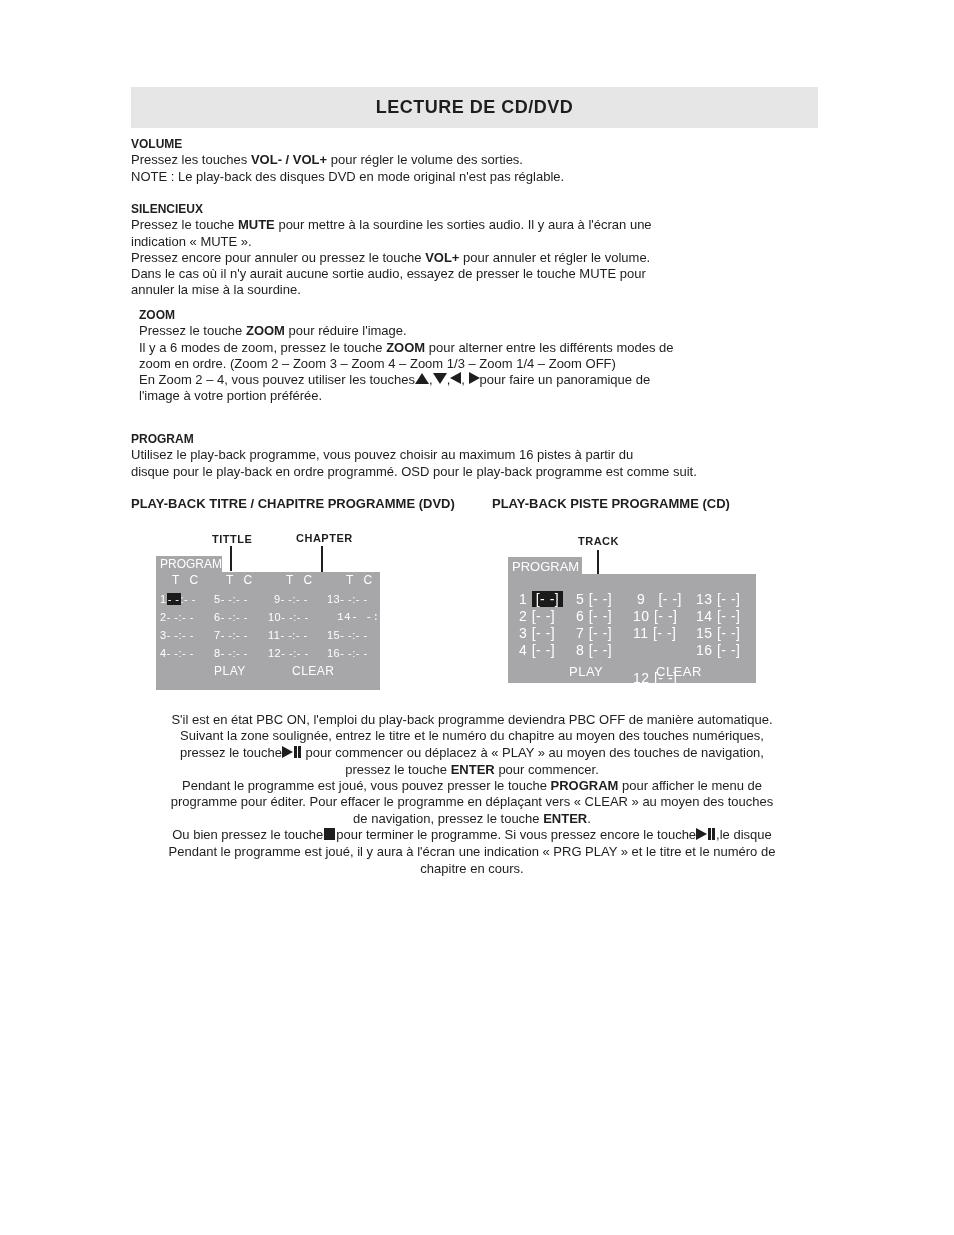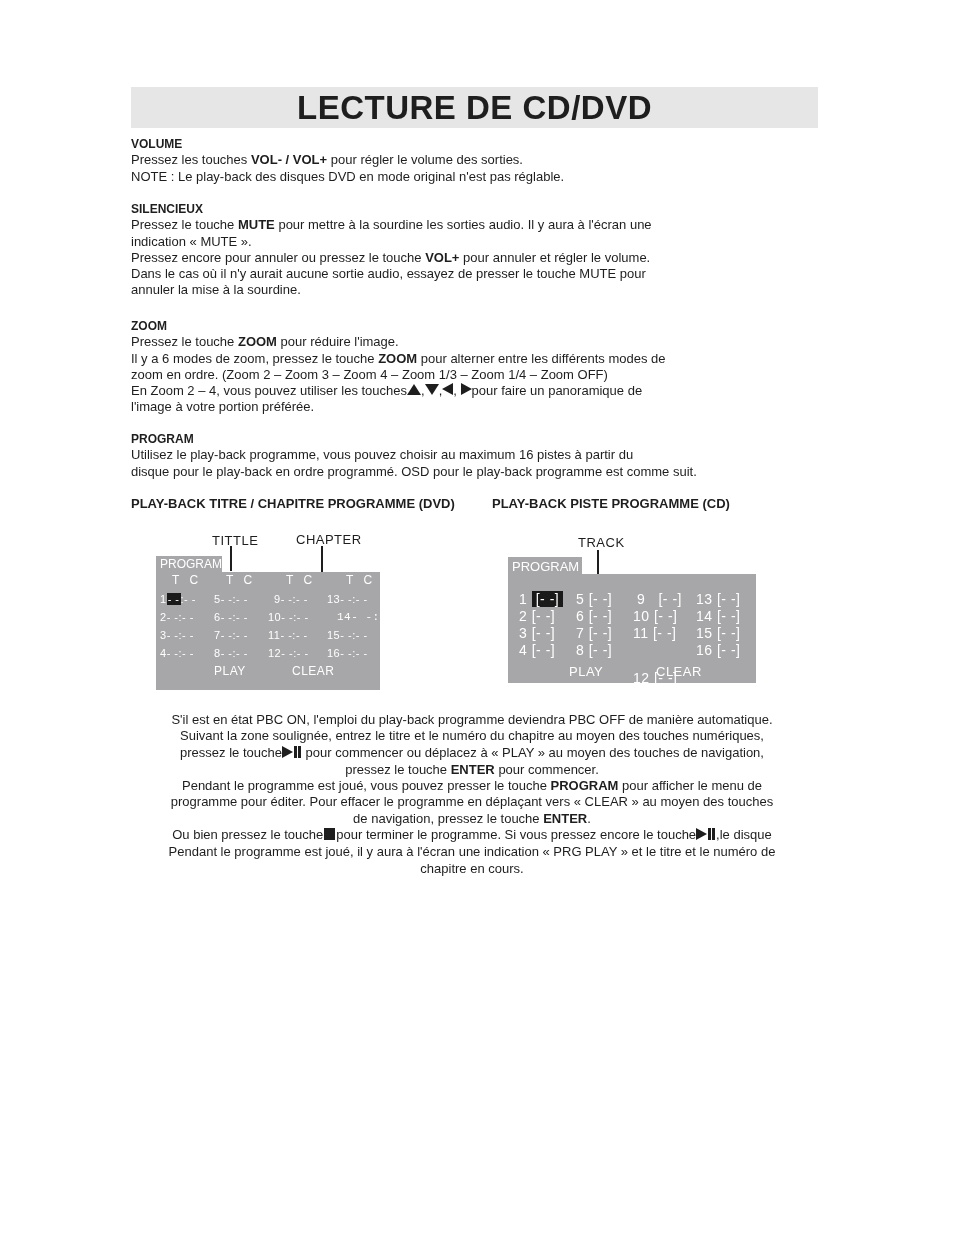--- a/index.html
+++ b/index.html
@@ -1,30 +1,30 @@
 <!DOCTYPE html>
 <html><head>
 <meta charset="utf-8">
 <style>
   html, body { margin: 0; padding: 0; background: #ffffff; }
   body { width: 954px; height: 1235px; position: relative; overflow: hidden;
          font-family: "Liberation Sans", "DejaVu Sans", sans-serif; color: #1e1e1e; }
   .page { position: absolute; left: 131px; top: 87px; width: 687px; }
   .title-bar { background: #e6e6e6; height: 41px; display: flex; align-items: center; justify-content: center; }
-  .title-bar h1 { margin: 0; font-size: 33px; font-weight: bold; letter-spacing: 0.5px; color: #1e1e1e; }
+  .title-bar h1 { margin: 0; font-size: 18px; font-weight: bold; letter-spacing: 0.5px; color: #1e1e1e; }
   .sec { position: absolute; left: 0; width: 700px; font-size: 13px; line-height: 16.3px; }
   .sec .head { font-weight: bold; font-size: 12px; }
   .sec p { margin: 0; }
   b { font-weight: bold; }
   .sub-heads { position: absolute; top: 409px; left: 0; width: 700px; font-size: 13px; font-weight: bold; }
   .sub-heads span { position: absolute; white-space: nowrap; }
 
   .osd { position: absolute; background: #a7a7a9; color: #ffffff; font-family: "Liberation Sans", sans-serif; }
   .osd-tab { position: absolute; background: #a7a7a9; color: #fff; }
-  .label-top { position: absolute; font-weight: normal; font-size: 13px; color: #1e1e1e; letter-spacing: 0.5px; }
+  .label-top { position: absolute; font-weight: bold; font-size: 11px; color: #1e1e1e; letter-spacing: 0.5px; }
   .line { position: absolute; background: #1e1e1e; }
 
   .dvd-cell { position: absolute; font-size: 11px; white-space: nowrap; letter-spacing: 0.5px; }
   .cd-cell { position: absolute; font-size: 14px; white-space: nowrap; letter-spacing: 0.5px; }
   .hl { background: #1a1a1a; }
 
   .sym-play { display: inline-block; vertical-align: -1px; }
   .sym-stop { display: inline-block; width: 11px; height: 12px; background: #1e1e1e; vertical-align: -1px; margin: 0 1px; }
   .tri { display: inline-block; width: 0; height: 0; vertical-align: 0px; }
   .tri-up { border-left: 7px solid transparent; border-right: 7px solid transparent; border-bottom: 11px solid #1e1e1e; }
@@ -49,21 +49,21 @@
 
   <div class="sec" style="top:114px;">
     <div class="head">SILENCIEUX</div>
     <p><span>Pressez le touche </span><b>MUTE</b><span> pour mettre à la sourdine les sorties audio. Il y aura à l'écran une</span></p>
     <p>indication « MUTE ».</p>
     <p><span>Pressez encore pour annuler ou pressez le touche </span><b>VOL+</b><span> pour annuler et régler le volume.</span></p>
     <p>Dans le cas où il n'y aurait aucune sortie audio, essayez de presser le touche MUTE pour</p>
     <p>annuler la mise à la sourdine.</p>
   </div>
 
-  <div class="sec" style="top:231px;">
+  <div class="sec" style="top:220px;margin-left:8px;">
     <div class="head">ZOOM</div>
     <p><span>Pressez le touche </span><b>ZOOM</b><span> pour réduire l'image.</span></p>
     <p><span>Il y a 6 modes de zoom, pressez le touche </span><b>ZOOM</b><span> pour alterner entre les différents modes de</span></p>
     <p>zoom en ordre. (Zoom 2 – Zoom 3 – Zoom 4 – Zoom 1/3 – Zoom 1/4 – Zoom OFF)</p>
     <p><span>En Zoom 2 – 4, vous pouvez utiliser les touches</span><span class="tri tri-up"></span><span>,</span><span class="tri tri-down"></span><span>,</span><span class="tri tri-left"></span><span>,</span> <span class="tri tri-right"></span><span>pour faire un panoramique de</span></p>
     <p>l'image à votre portion préférée.</p>
   </div>
 
   <div class="sec" style="top:344px;">
     <div class="head">PROGRAM</div>

